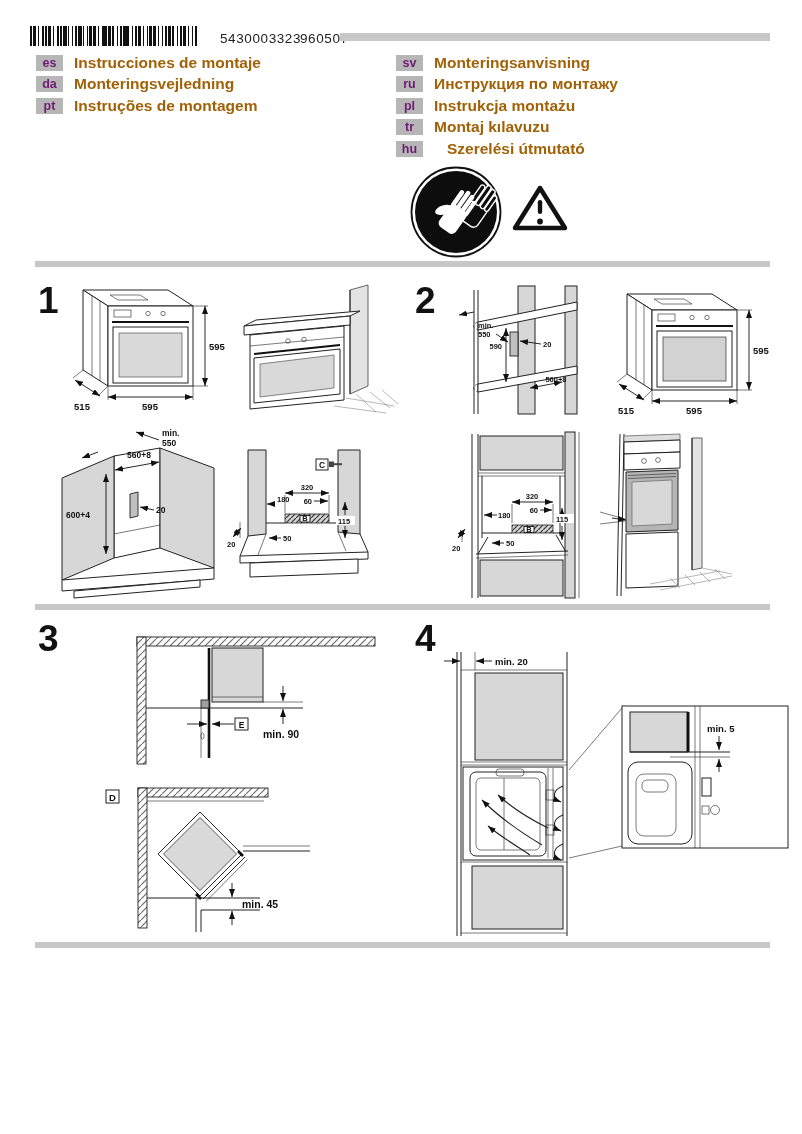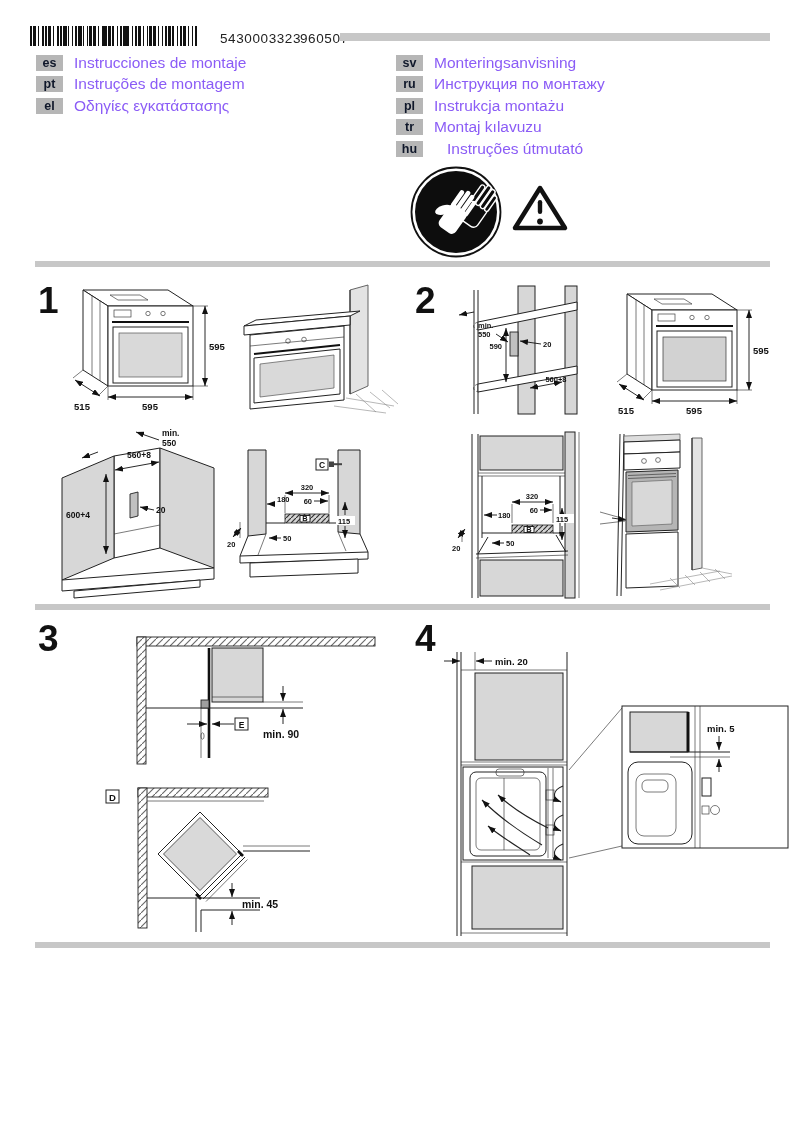--- a/index.html
+++ b/index.html
@@ -2,23 +2,23 @@
 <html><head>
 <meta charset="utf-8">
 <style>
   html,body{margin:0;padding:0;background:#fff}
   .page{position:relative;width:802px;height:1134px;background:#fff;
         font-family:"Liberation Sans",sans-serif;overflow:hidden;color:#111}
   .abs{position:absolute}
   .bar{background:#c7c7c7}
   .langcol{position:absolute}
   .langrow{display:flex;align-items:center;margin-bottom:5.4px;height:16px}
-  .langtag{width:27px;height:16px;background:#b6b6b6;color:#0f172a;font-weight:bold;
+  .langtag{width:27px;height:16px;background:#b6b6b6;color:#701a75;font-weight:bold;
            font-size:12.5px;text-align:center;line-height:16px;margin-right:11px;flex:0 0 27px}
-  .langtitle{font-weight:normal;font-size:15.5px;color:#8b5cf6;white-space:nowrap}
+  .langtitle{font-weight:bold;font-size:15.5px;color:#a16207;white-space:nowrap}
   .indent{padding-left:13px}
   .secnum{font-size:37px;font-weight:bold;color:#111;line-height:1}
   .barcode{background:
      repeating-linear-gradient(90deg,transparent 0 4px,#111 4px 6px,transparent 6px 13px,#111 13px 14.5px,transparent 14.5px 23px),
      repeating-linear-gradient(90deg,#111 0 2px,#fff 2px 3px,#111 3px 6px,#fff 6px 8px,#111 8px 9px,#fff 9px 12px,#111 12px 13.5px,#fff 13.5px 15px)}
   .codetext{font-size:13.5px;color:#222;letter-spacing:.6px;font-weight:normal}
   svg{position:absolute;overflow:visible}
   svg text{font-family:"Liberation Sans",sans-serif;font-weight:bold;fill:#111}
   .t7{font-size:7.5px}.t8{font-size:8.5px}.t9{font-size:9.5px}.t10{font-size:10.5px}
   .ln{stroke:#222;stroke-width:1;fill:none}
@@ -59,27 +59,27 @@
   <div class="abs codetext" style="left:220px;top:31px">5430003323</div>
   <div class="abs codetext" style="left:300px;top:31px">960507</div>
   <div class="abs bar" style="left:340px;top:33px;width:430px;height:8px"></div>
 
   <div class="langcol" style="left:36px;top:55px">
     <div class="langrow">
         <span class="langtag">es</span>
         <span class="langtitle">Instrucciones de montaje</span>
       </div>
     <div class="langrow">
+        <span class="langtag">da</span>
+        <span class="langtitle">Monteringsvejledning</span>
+      </div>
+    <div class="langrow">
         <span class="langtag">pt</span>
         <span class="langtitle">Instruções de montagem</span>
       </div>
-    <div class="langrow">
-        <span class="langtag">el</span>
-        <span class="langtitle">Οδηγίες εγκατάστασης</span>
-      </div>
   </div>
 
   <div class="langcol" style="left:396px;top:55px">
     <div class="langrow">
         <span class="langtag">sv</span>
         <span class="langtitle">Monteringsanvisning</span>
       </div>
     <div class="langrow">
         <span class="langtag">ru</span>
         <span class="langtitle">Инструкция по монтажу</span>
@@ -87,21 +87,21 @@
     <div class="langrow">
         <span class="langtag">pl</span>
         <span class="langtitle">Instrukcja montażu</span>
       </div>
     <div class="langrow">
         <span class="langtag">tr</span>
         <span class="langtitle">Montaj kılavuzu</span>
       </div>
     <div class="langrow">
         <span class="langtag">hu</span>
-        <span class="langtitle indent">Instruções útmutató</span>
+        <span class="langtitle indent">Szerelési útmutató</span>
       </div>
   </div>
 
   <svg style="left:410px;top:166px" width="92" height="92" viewBox="0 0 92 92">
     <circle cx="46" cy="46" r="44.5" fill="#fff" stroke="#111" stroke-width="1.8"></circle>
     <circle cx="46" cy="46" r="41" fill="#0d0d0d"></circle>
     <g transform="rotate(35 46 50) translate(13,-15)" fill="#0d0d0d" stroke="#fff" stroke-width="1.4">
       <rect x="36" y="40" width="20" height="25" rx="5"></rect>
       <rect x="36" y="24" width="4.6" height="20" rx="2.2"></rect>
       <rect x="41.5" y="21" width="4.6" height="23" rx="2.2"></rect>

